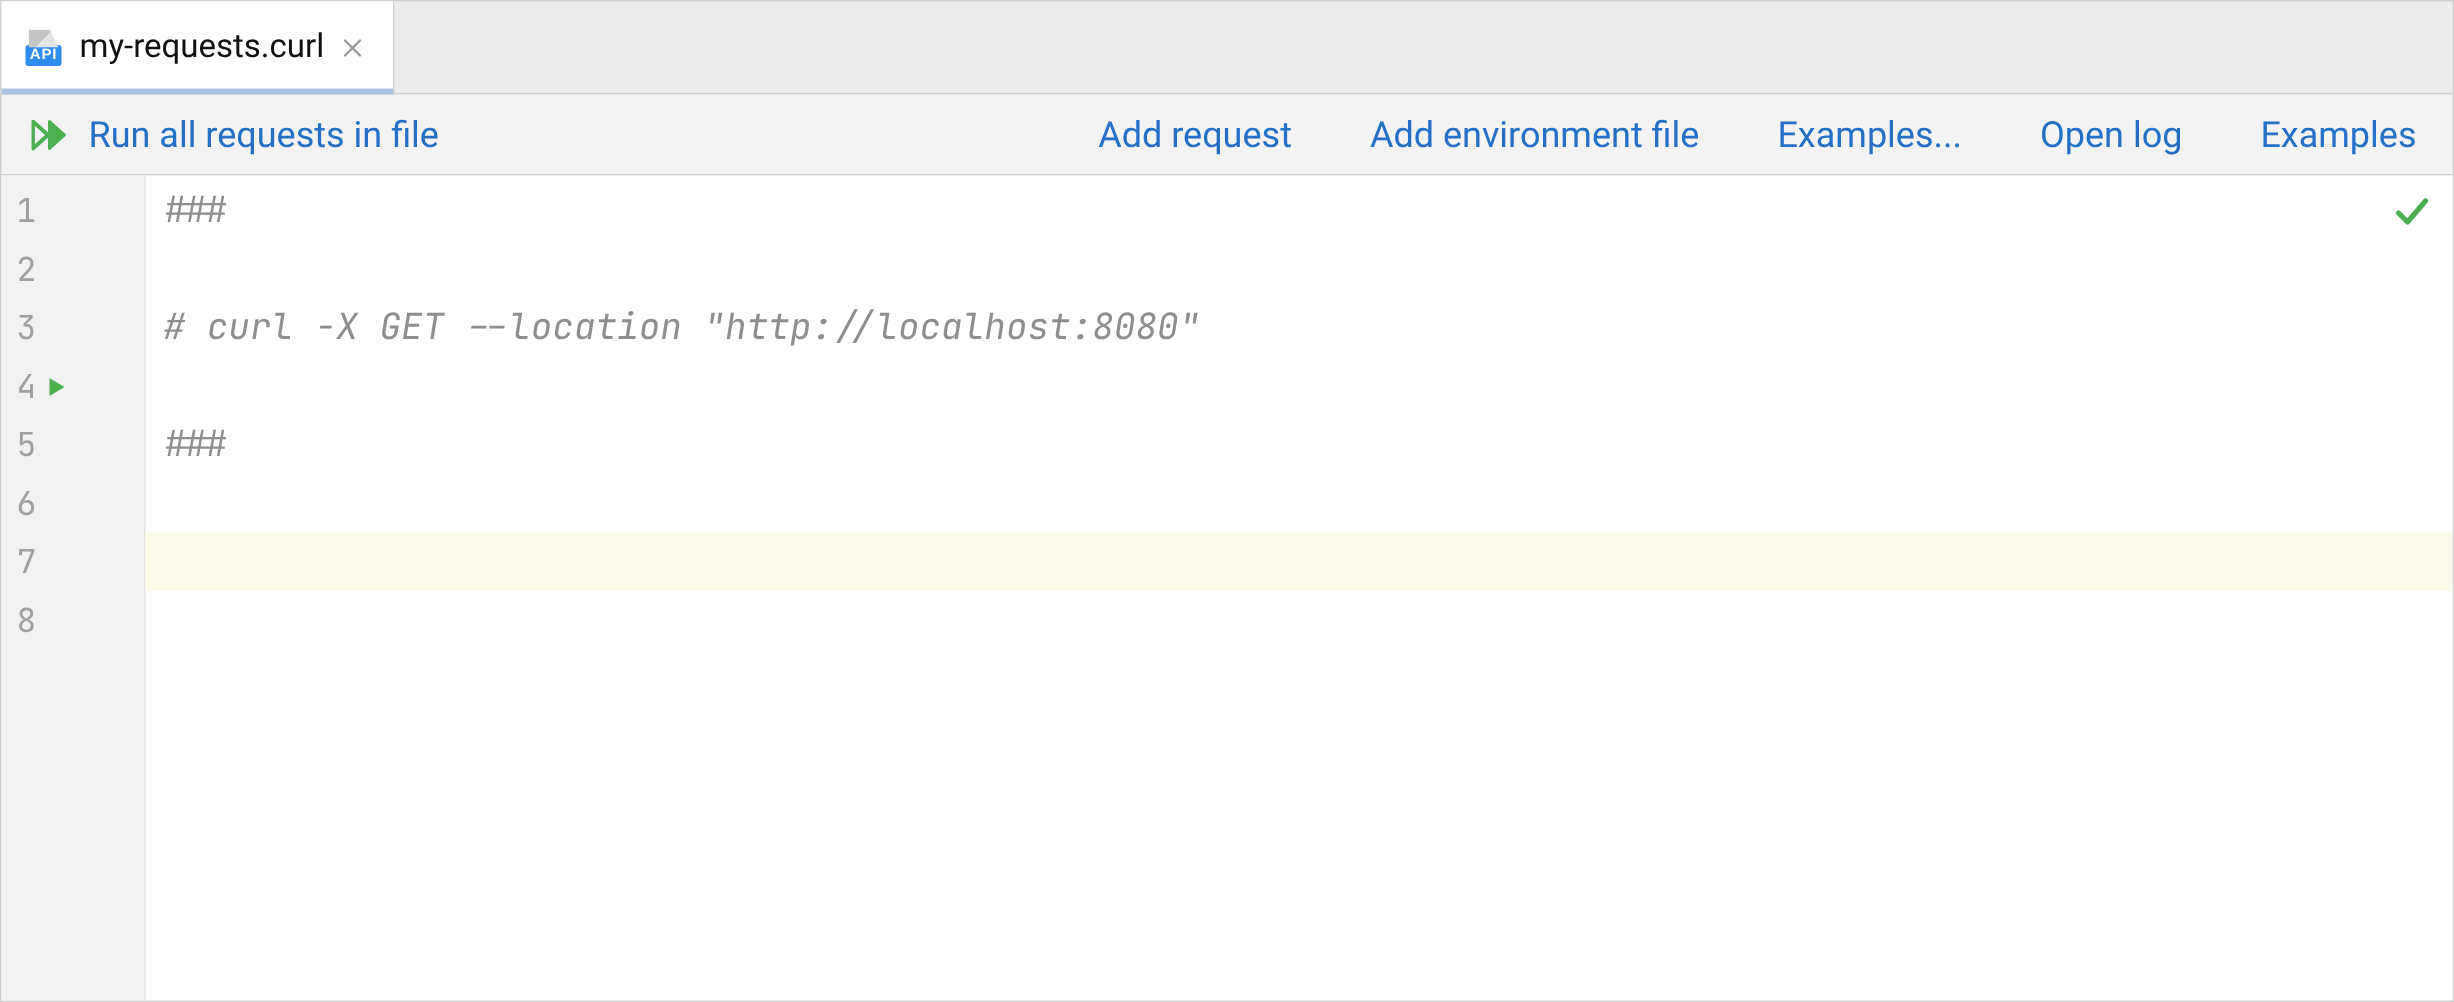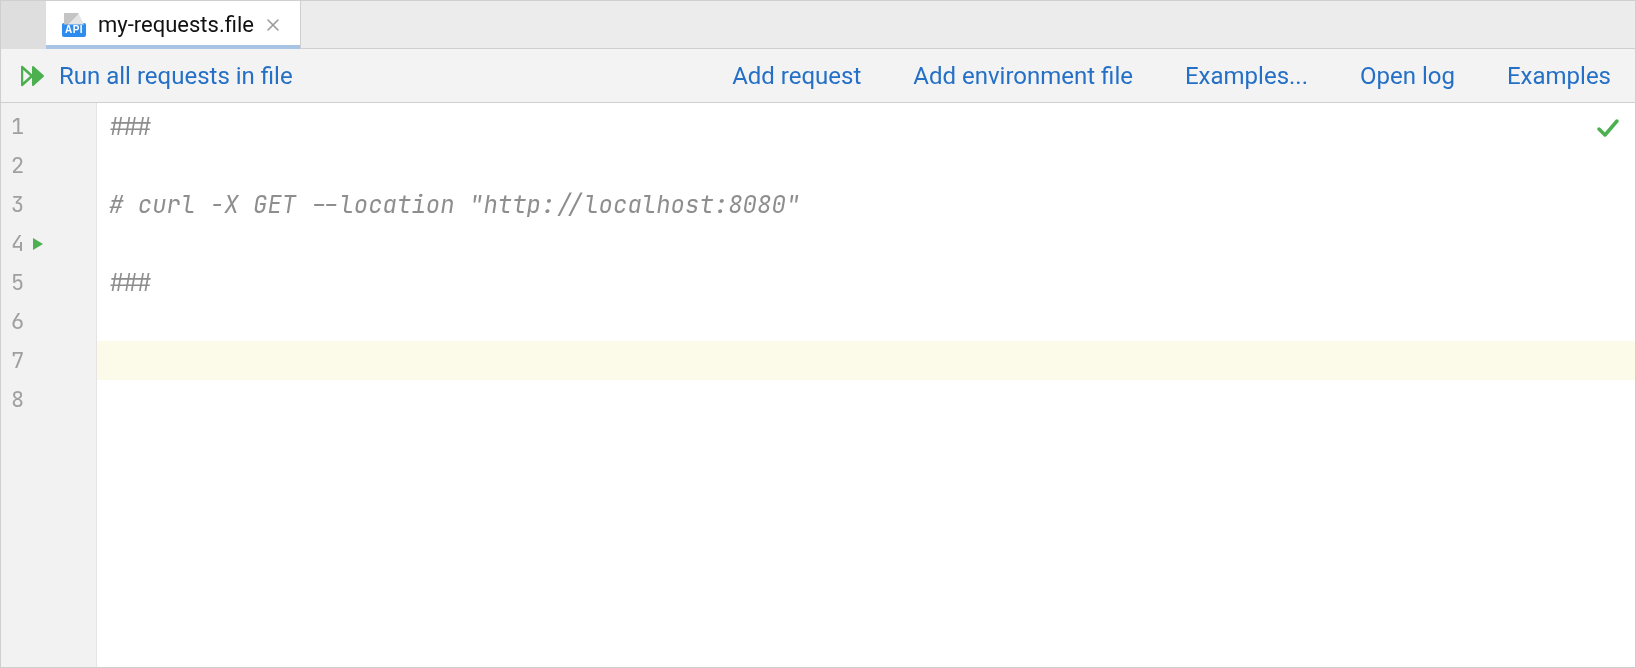--- a/index.html
+++ b/index.html
@@ -16,26 +16,25 @@
     width: 100%;
     height: 100%;
     border: 1px solid #cfcfcf;
     display: flex;
     flex-direction: column;
     background: #dedede;
   }
 
   
   .tabbar {
-    height: 48px;
+    height: 62px;
     background: #ececec;
     border-bottom: 1px solid #cfcfcf;
     display: flex;
     align-items: stretch;
-    margin-left: 45px;
   }
   .tab {
     display: flex;
     align-items: center;
     gap: 10px;
     background: #fff;
     padding: 0 18px 0 14px;
     border-right: 1px solid #cfcfcf;
     position: relative;
     cursor: pointer;
@@ -165,21 +164,21 @@
 <body>
 
 <div class="root">
 
   <div class="tabbar">
     <div class="tab">
       <span class="api-icon">
         <span class="page-fold"></span>
         <span class="api-badge">API</span>
       </span>
-      <span class="tab-label">my-requests.file</span>
+      <span class="tab-label">my-requests.curl</span>
       <span class="close-x">
         <svg width="14" height="14" viewBox="0 0 14 14">
             <path d="M2 2 L12 12 M12 2 L2 12" stroke="#9a9a9a" stroke-width="1.6" fill="none" stroke-linecap="round"></path>
           </svg>
       </span>
       <span class="underline"></span>
     </div>
   </div>
 
   <div class="toolbar">

